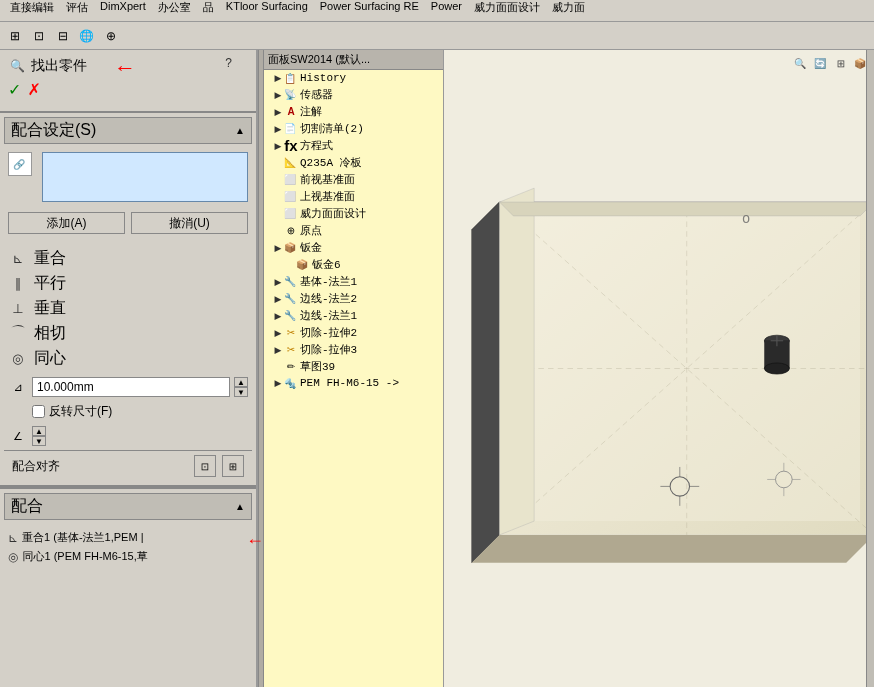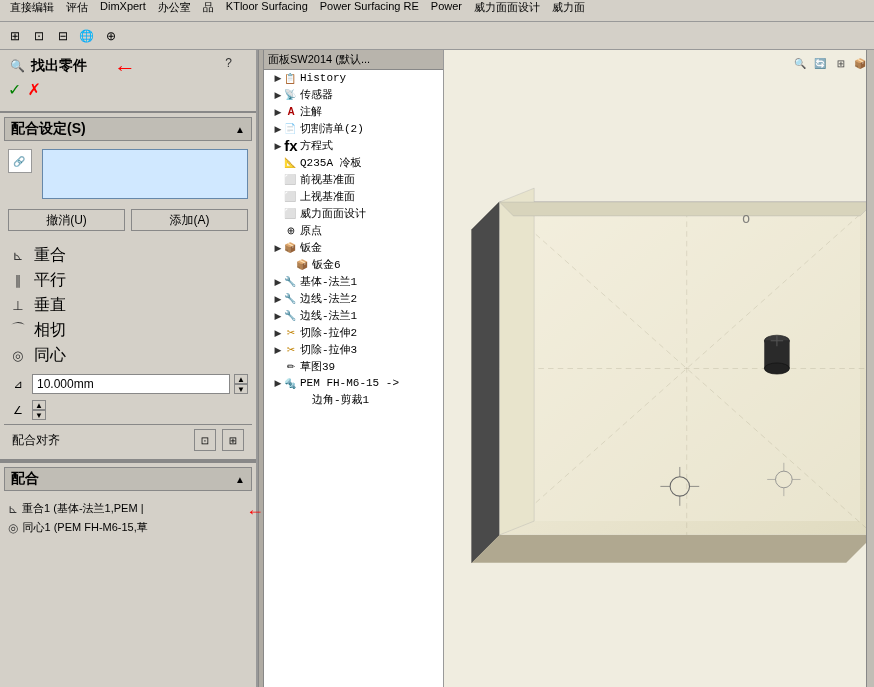--- a/index.html
+++ b/index.html
@@ -89,22 +89,22 @@
       display: flex;
       align-items: center;
       justify-content: space-between;
       background: #c0bdb5;
       border: 1px solid #888;
       padding: 2px 6px;
       margin-bottom: 6px;
       cursor: pointer;
     }
     .subsection-title {
-      font-size: 14px;
-      font-weight: bold;
+      font-size: 16px;
+      font-weight: normal;
     }
     .mate-icon {
       width: 24px; height: 24px;
       border: 1px solid #999;
       background: #fff;
       display: flex; align-items: center; justify-content: center;
       font-size: 10px; color: #333;
       margin-right: 6px;
     }
     .mate-input-area {
@@ -231,21 +231,21 @@
       font-size: 11px;
     }
     .mates-list-item-icon {
       font-size: 12px;
       color: #333;
     }
 
     
     .tree-panel {
       width: 180px;
-      background: #ffffff;
+      background: #fef9c3;
       border-right: 1px solid #999;
       overflow-y: auto;
       font-size: 11px;
       flex-shrink: 0;
     }
     .tree-header {
       background: #b8b4ac;
       padding: 2px 4px;
       font-size: 11px;
       border-bottom: 1px solid #888;
@@ -354,21 +354,21 @@
 
     .find-part-header-row {
       display: flex;
       align-items: center;
       padding: 3px 6px;
       background: #d4d0c8;
       position: relative;
     }
     .find-part-title {
       font-size: 14px;
-      font-weight: bold;
+      font-weight: normal;
     }
     .find-part-icon {
       margin-right: 6px;
     }
   </style>
 </head>
 <body>
 
 <div class="top-toolbar">
   <div class="toolbar-item">
@@ -434,22 +434,22 @@
         <span class="subsection-title">配合设定(S)</span>
         <span style="font-size:10px;">▲</span>
       </div>
 
       <div class="mate-input-area">
         <div class="mate-icon">🔗</div>
         <div class="mate-text-box"></div>
       </div>
 
       <div class="btn-row">
+        <button class="btn">添加(A)</button>
         <button class="btn">撤消(U)</button>
-        <button class="btn">添加(A)</button>
       </div>
 
       <div class="mate-types">
         <div class="mate-type-row">
           <div class="mate-type-icon">⊾</div>
           <span class="mate-type-label">重合</span>
         </div>
         <div class="mate-type-row">
           <div class="mate-type-icon">∥</div>
           <span class="mate-type-label">平行</span>
@@ -470,20 +470,24 @@
 
       <div class="dim-row">
         <div class="dim-icon">⊿</div>
         <input class="dim-input" type="text" value="10.000mm" style="">
         <div class="dim-spinner">
           <div class="spin-btn">▲</div>
           <div class="spin-btn">▼</div>
         </div>
       </div>
 
+      <div class="checkbox-row">
+        <input type="checkbox" style="">
+        <span>反转尺寸(F)</span>
+      </div>
 
       <div class="dim-row">
         <div class="dim-icon">∠</div>
         <div class="dim-spinner">
           <div class="spin-btn">▲</div>
           <div class="spin-btn">▼</div>
         </div>
       </div>
 
       <div class="mate-align-section">
@@ -612,25 +616,20 @@
       </div>
       <div class="tree-item tree-indent-1">
         <span class="tree-expand" style="width:12px;"></span>
         <span class="tree-icon">✏</span>
         <span class="tree-label">草图39</span>
       </div>
       <div class="tree-item tree-indent-1">
         <span class="tree-expand">▶</span>
         <span class="tree-icon" style="color:#0060c0;">🔩</span>
         <span class="tree-label">PEM FH-M6-15 -&gt;</span>
-      </div>
-      <div class="tree-item tree-indent-2">
-        <span class="tree-expand" style="width:12px;"></span>
-        <span class="tree-icon"></span>
-        <span class="tree-label">边角-剪裁1</span>
       </div>
     </div>
 
     <div class="viewport">
       
       <div class="viewport-controls">
         <button class="vp-ctrl-btn">🔍</button>
         <button class="vp-ctrl-btn">🔄</button>
         <button class="vp-ctrl-btn">⊞</button>
         <button class="vp-ctrl-btn">📦</button>

